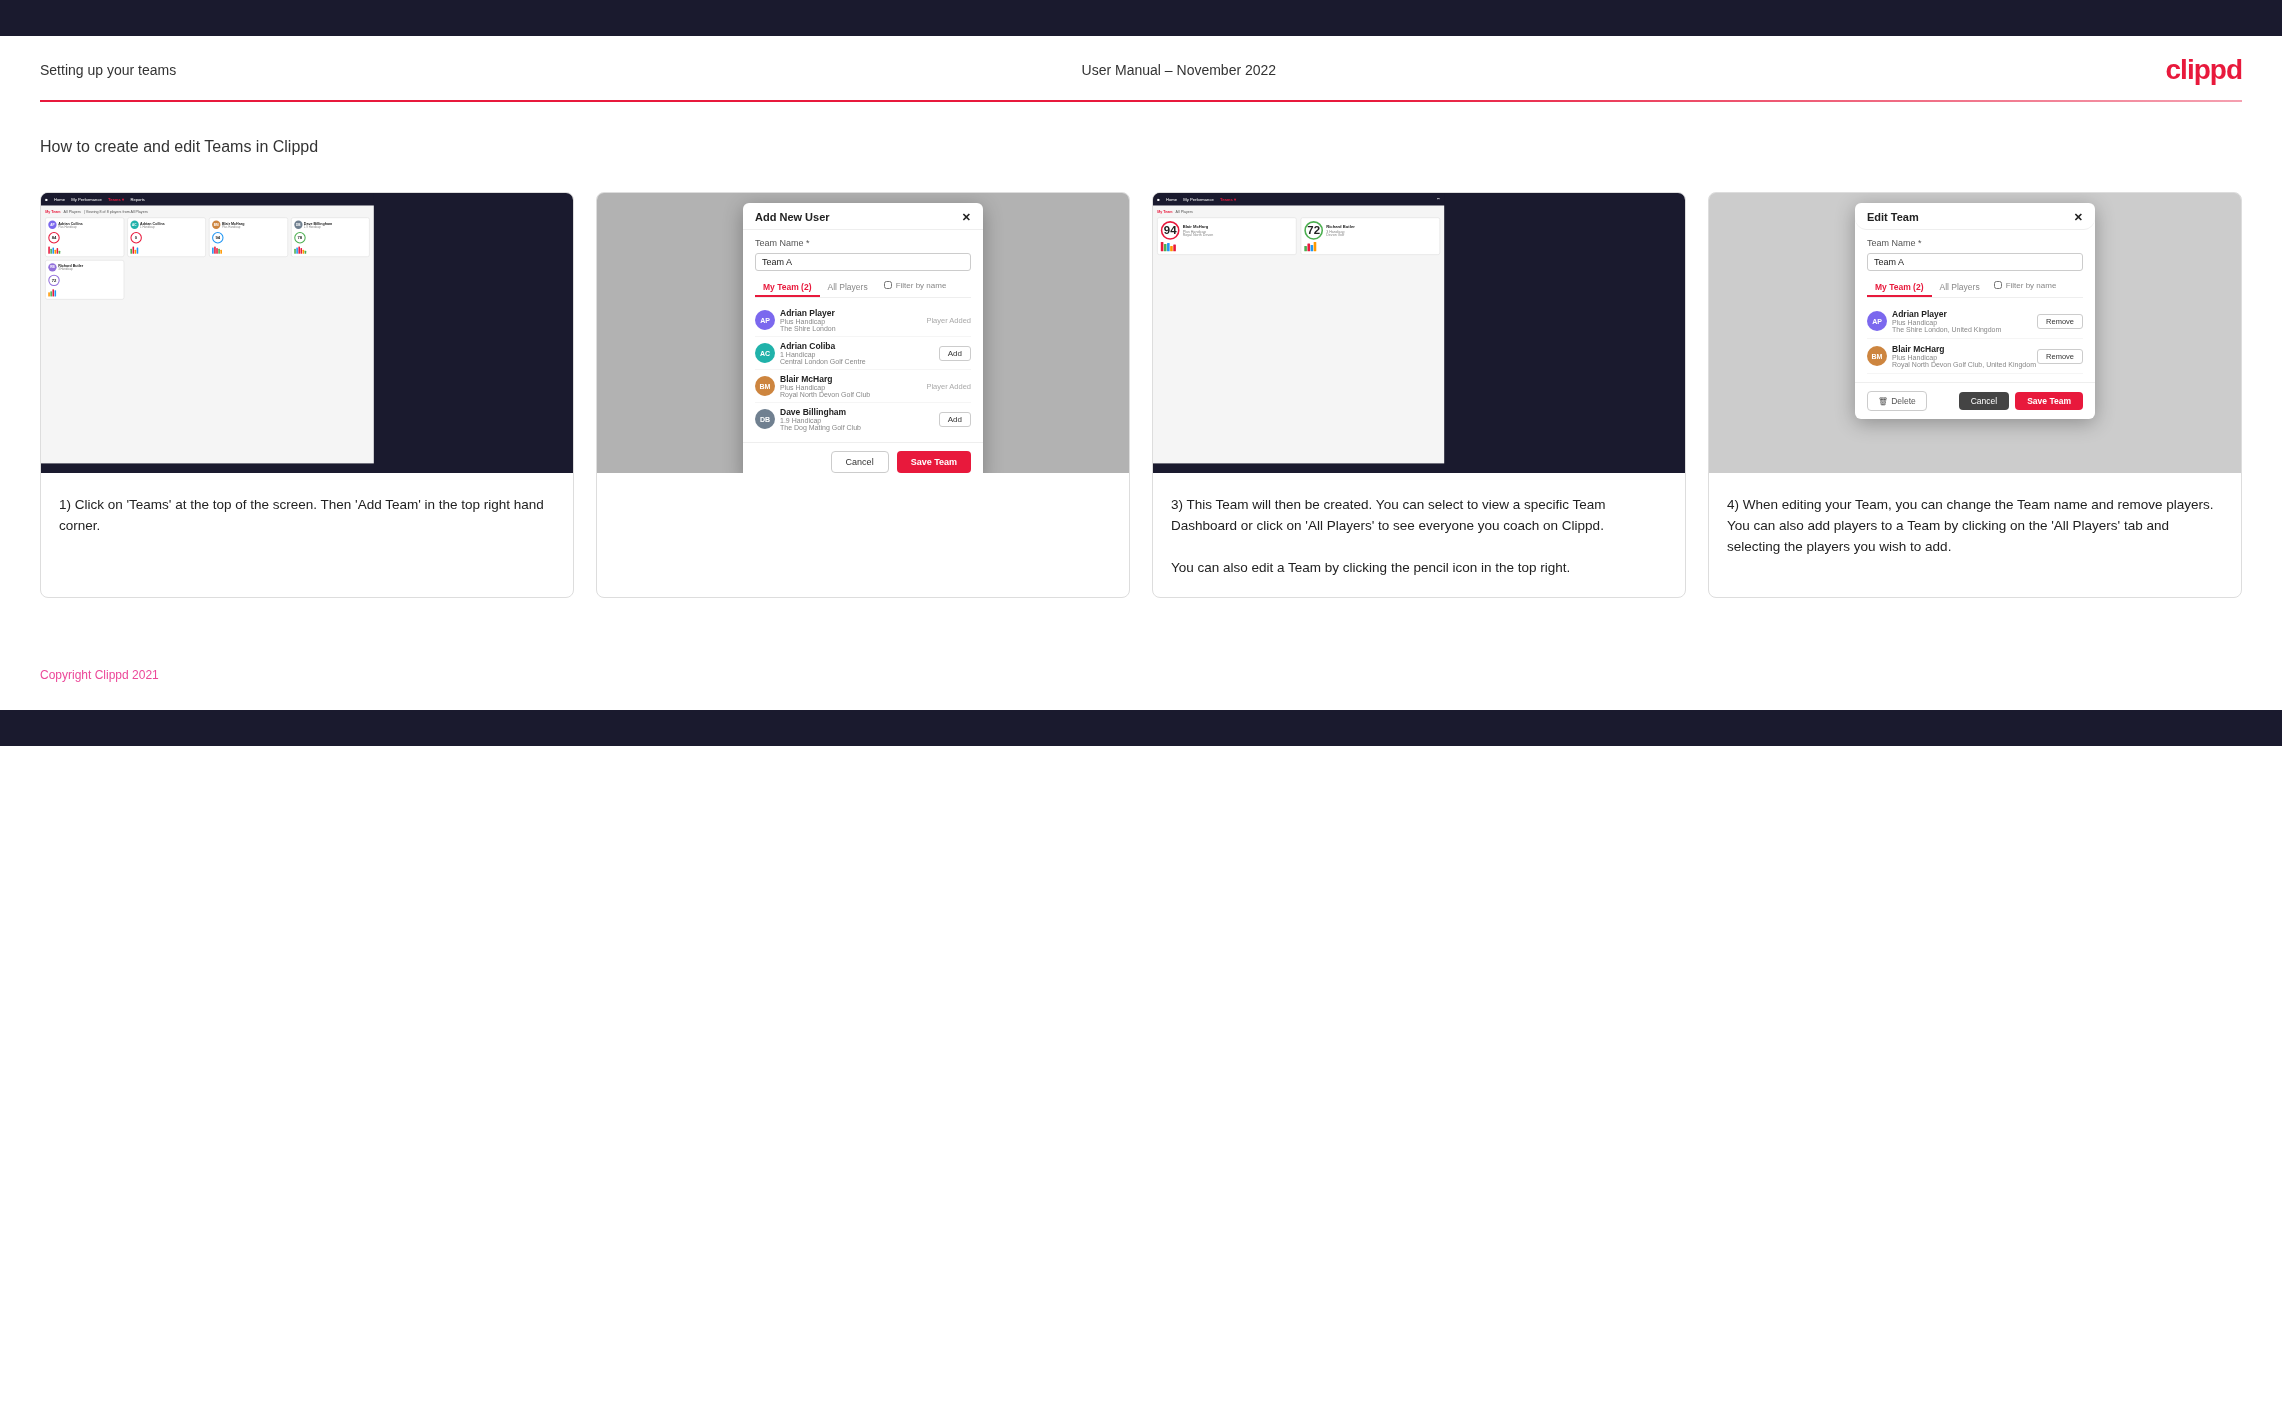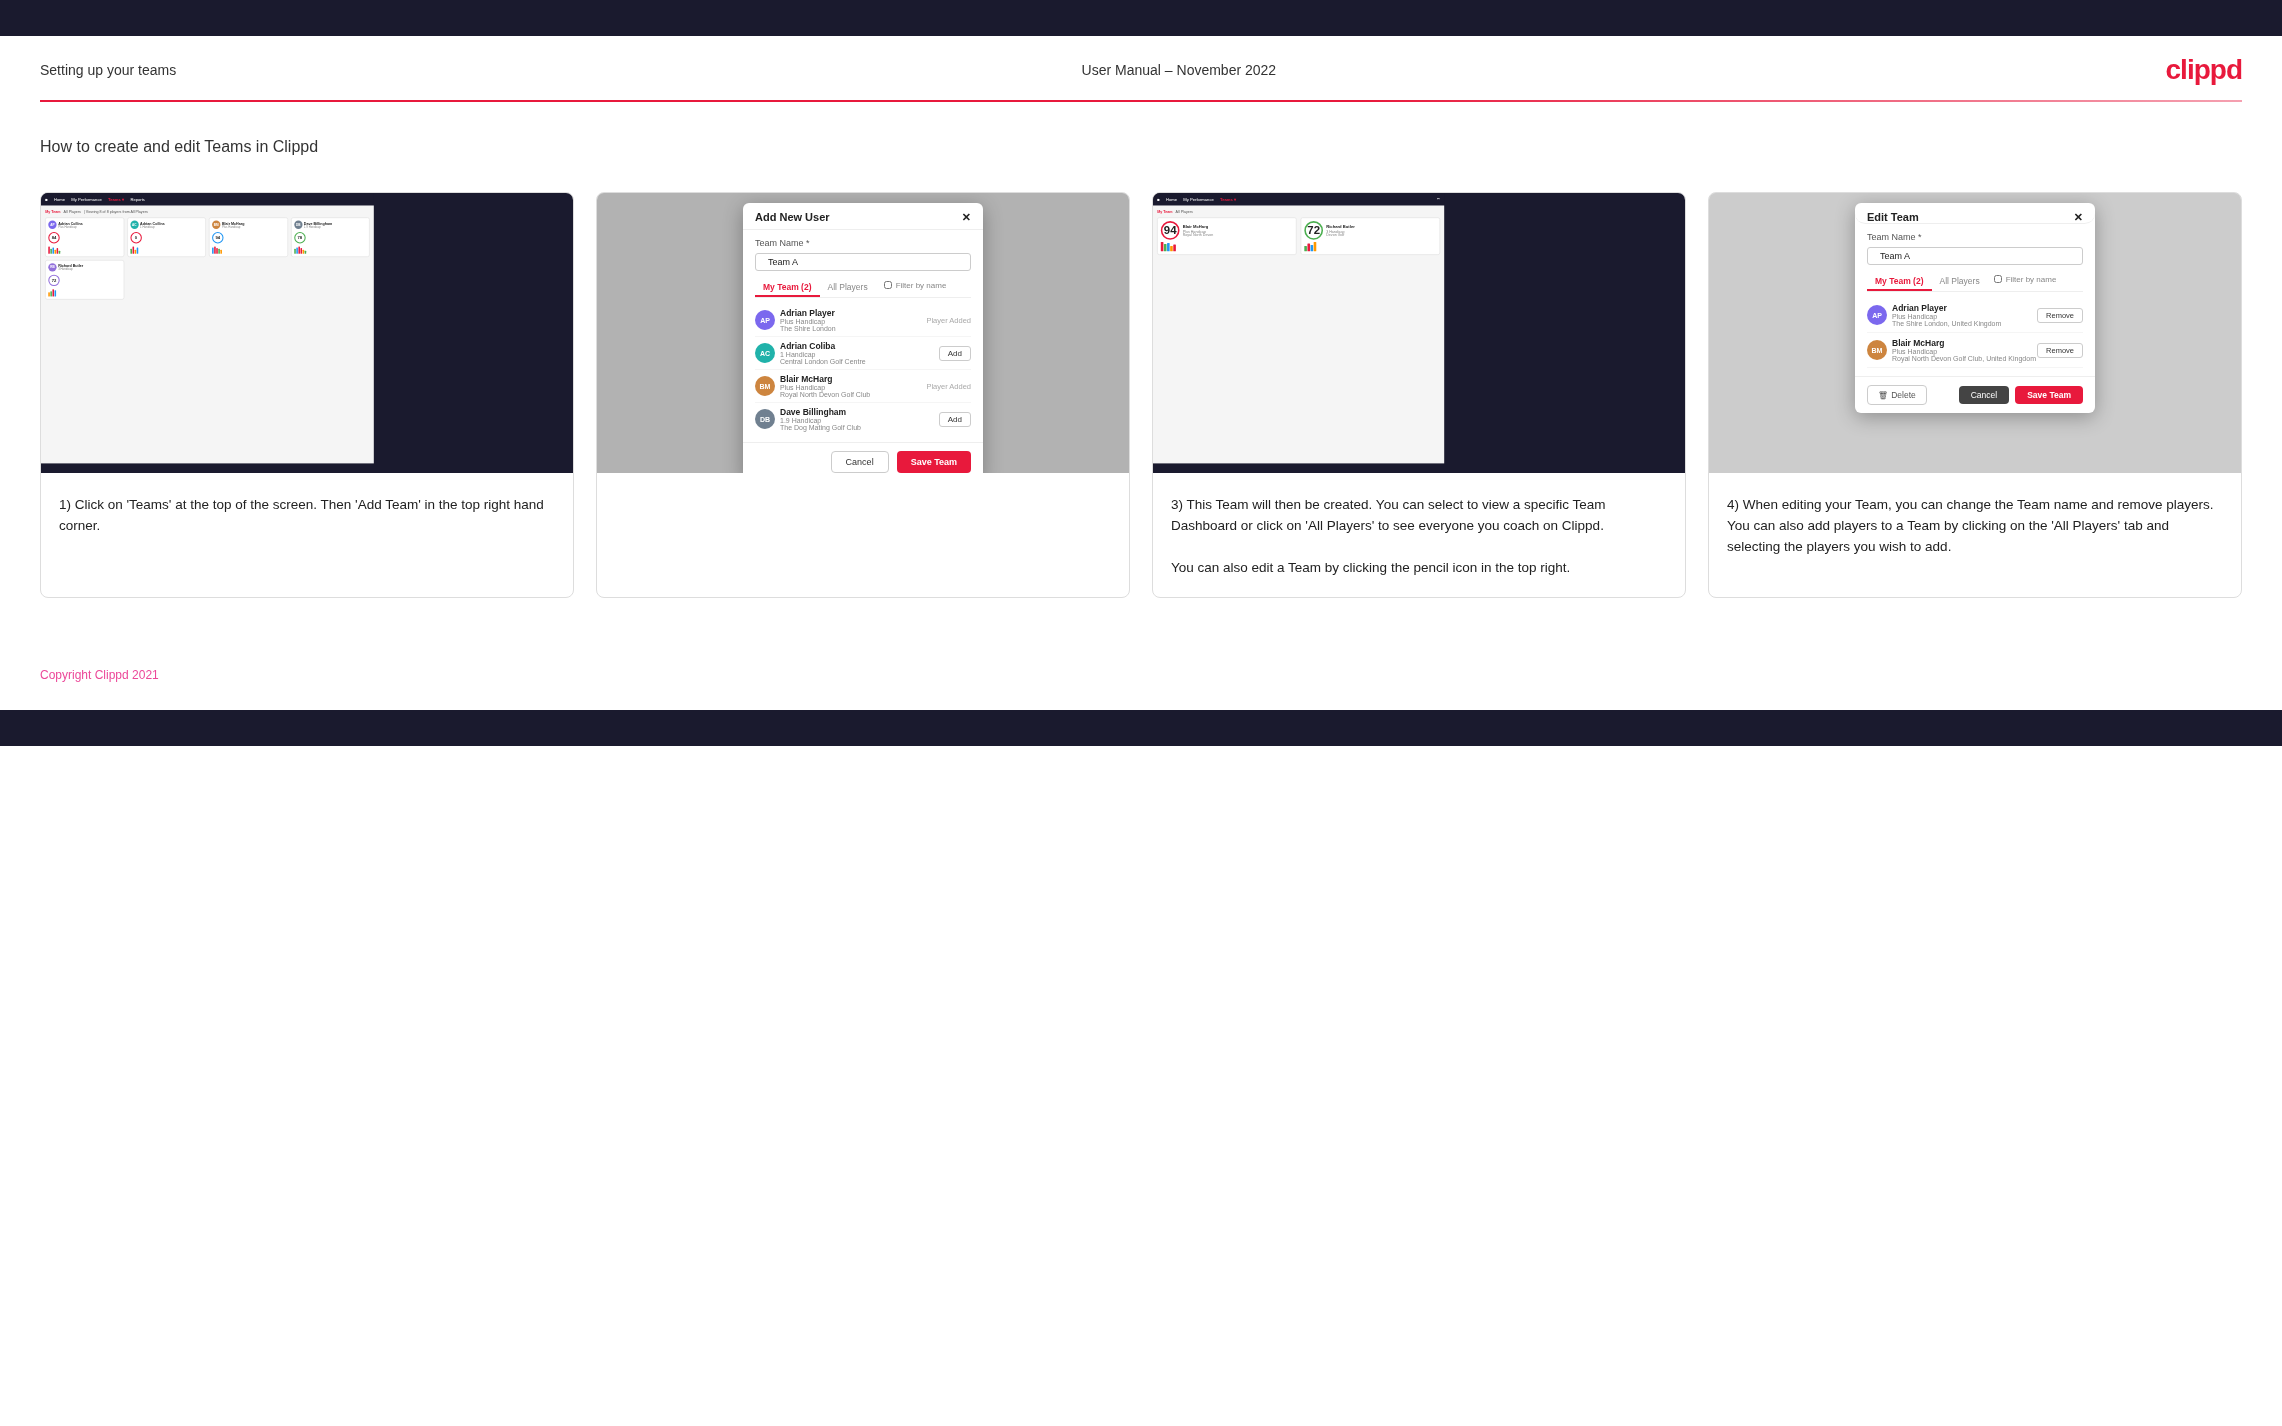--- a/index.html
+++ b/index.html
@@ -226,21 +226,21 @@
     }
     .modal-label {
       font-size: 9px;
       color: #555;
       margin-bottom: 3px;
     }
     .modal-input {
       width: 100%;
       border: 1px solid #ccc;
       border-radius: 3px;
-      padding: 3px 12px;
+      padding: 3px 6px;
       font-size: 9px;
       margin-bottom: 8px;
       color: #222;
     }
     .modal-tabs {
       display: flex;
       align-items: center;
       gap: 0;
       margin-bottom: 6px;
       border-bottom: 1px solid #eee;
@@ -420,21 +420,21 @@
     .edit-modal {
       background: #fff;
       border-radius: 6px;
       width: 240px;
       box-shadow: 0 4px 20px rgba(0,0,0,0.3);
     }
     .edit-modal-header {
       display: flex;
       align-items: center;
       justify-content: space-between;
-      padding: 8px 12px 0;
+      padding: 8px 12px 6px;
       border-bottom: 1px solid #eee;
       border-radius: 12px;
     }
     .edit-modal-header span {
       font-size: 11px;
       font-weight: bold;
       color: #222;
     }
     .edit-modal-body {
       padding: 8px 12px;

